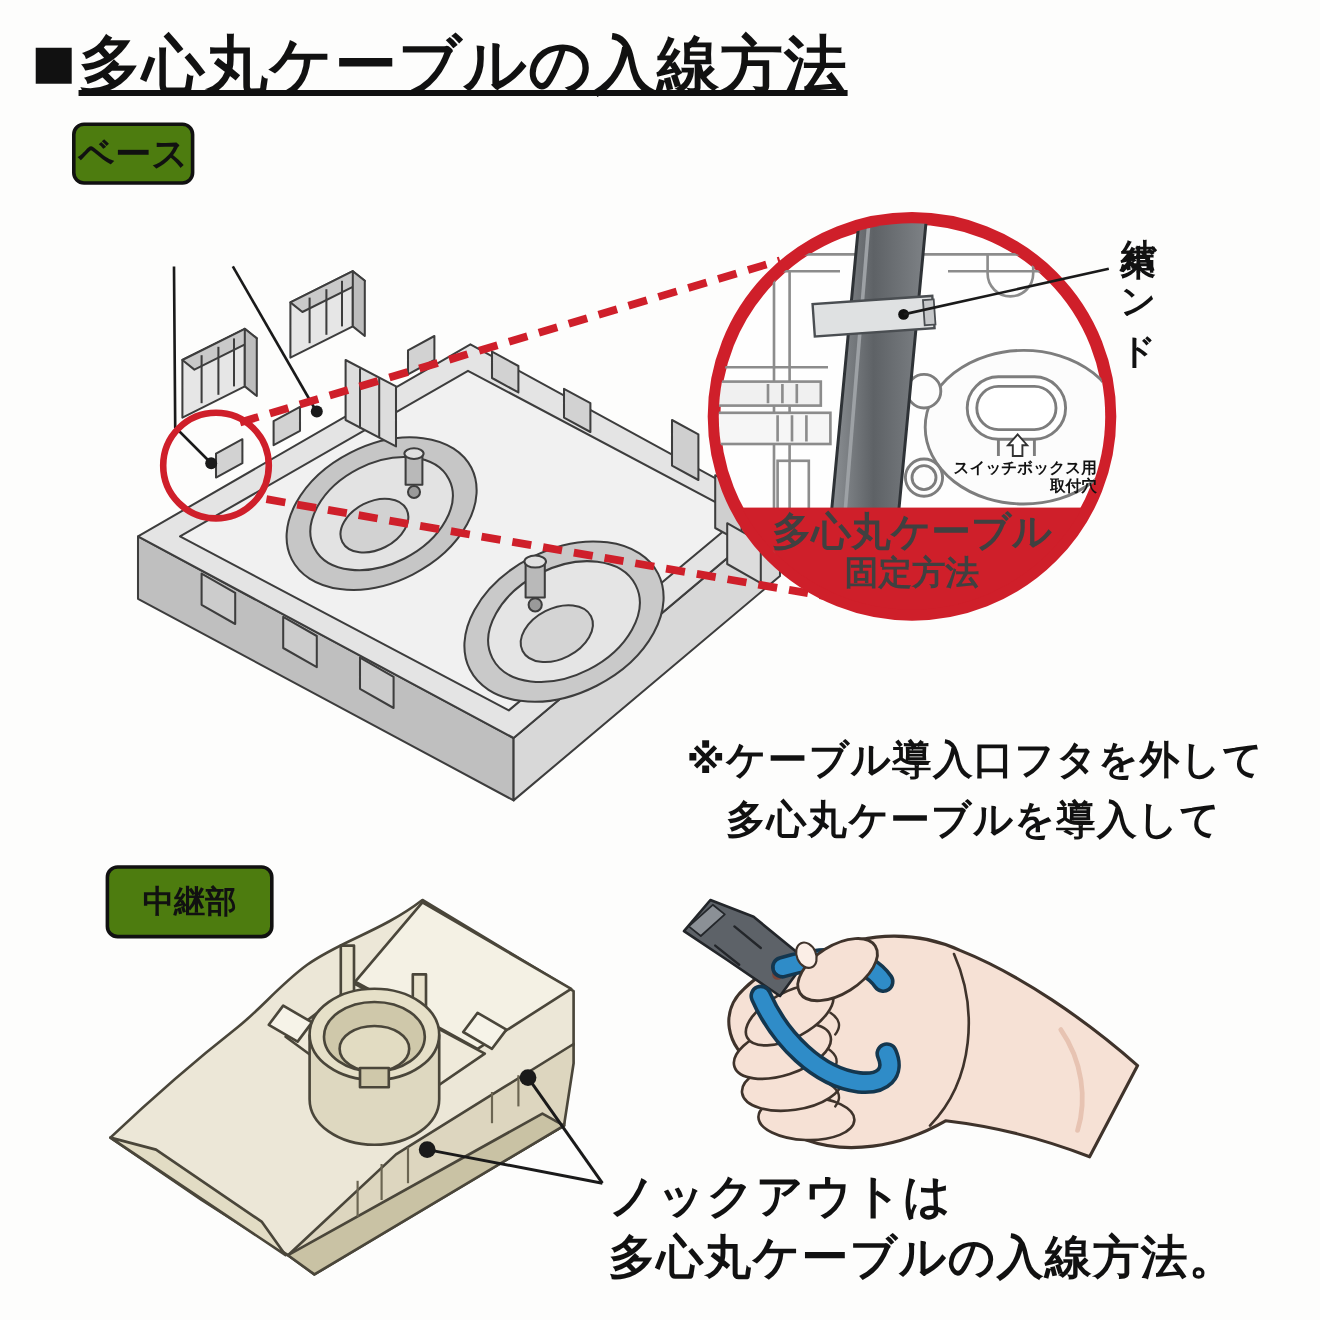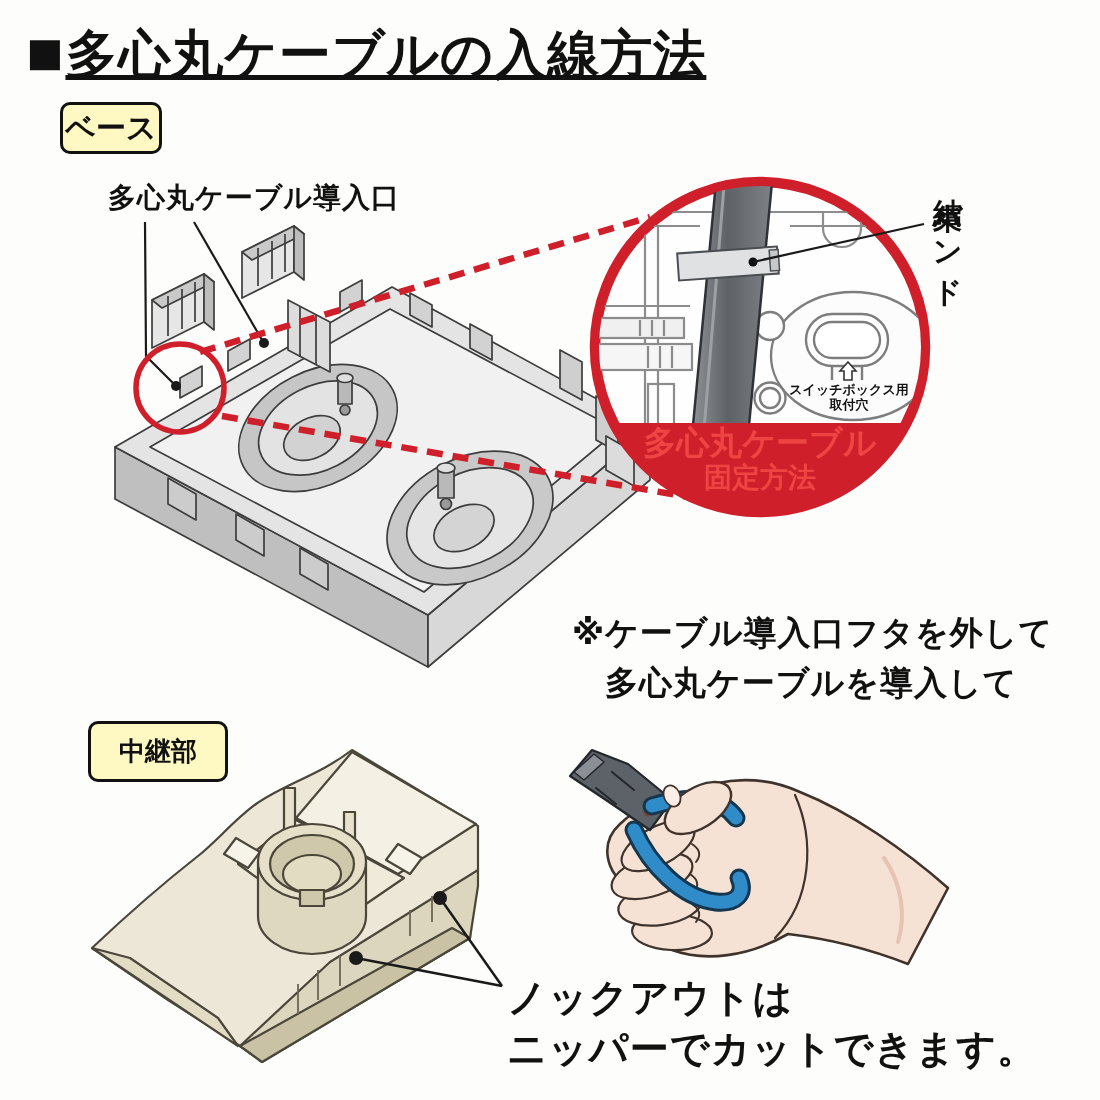--- a/index.html
+++ b/index.html
@@ -10,38 +10,38 @@
   }
   .abs{position:absolute;}
   .art{position:absolute;left:0;top:0;z-index:1;}
   .txt{position:absolute;z-index:5;}
 
   .title-row{left:26px;top:20px;display:flex;align-items:center;z-index:5;}
   .title-marker{font-size:62px;line-height:62px;font-weight:700;margin-right:2px;transform:translateY(-2px);}
   .title-text{font-size:52px;font-weight:700;letter-spacing:1px;text-decoration:underline;}
 
   .tag-box{
-    border:3px solid #111;border-radius:10px;background:#fef9c3;
+    border:3px solid #111;border-radius:10px;background:#4d7c0f;
     display:flex;align-items:center;justify-content:center;
     font-weight:700;z-index:5;
   }
   .tag-base{left:60px;top:102px;width:96px;height:46px;font-size:30px;}
   .tag-relay{left:88px;top:721px;width:134px;height:55px;font-size:26px;}
 
   .inlet-label{left:108px;top:179px;font-size:28px;font-weight:600;letter-spacing:1px;}
 
   .band-label{
     left:928px;top:176px;font-size:29px;font-weight:600;
     writing-mode:vertical-rl;letter-spacing:4px;
   }
 
-  .switchbox-label{left:784px;top:382px;width:130px;text-align:center;
+  .switchbox-label{left:784px;top:382px;width:130px;text-align:right;
     font-size:13px;font-weight:700;line-height:15px;letter-spacing:0px;}
 
-  .banner-text{left:600px;top:425px;width:320px;text-align:center;color:#ef4444;
+  .banner-text{left:600px;top:425px;width:320px;text-align:center;color:#404040;
     font-weight:700;line-height:35px;}
   .banner-text .l1{font-size:33px;}
   .banner-text .l2{font-size:28px;}
 
   .note-block{left:572px;top:608px;font-size:33px;font-weight:600;line-height:50px;letter-spacing:1px;}
   .note-block .indent{margin-left:33px;}
 
   .knockout-block{left:507px;top:972px;font-size:39px;font-weight:600;line-height:51px;letter-spacing:1px;}
 </style>
 </head>
@@ -267,21 +267,20 @@
 
   <div class="txt title-row">
     <span class="title-marker">■</span>
     <span class="title-text">多心丸ケーブルの入線方法</span>
   </div>
 
   <div class="abs tag-box tag-base txt">
     <span>ベース</span>
   </div>
 
-  <div class="txt inlet-label">多心丸ケーブル導入口</div>
 
   <div class="txt band-label">結束バンド</div>
 
   <div class="txt switchbox-label">
     <div>スイッチボックス用</div>
     <div>取付穴</div>
   </div>
 
   <div class="txt banner-text">
     <div class="l1">多心丸ケーブル</div>
@@ -292,16 +291,16 @@
     <div>※ケーブル導入口フタを外して</div>
     <div class="indent">多心丸ケーブルを導入して</div>
   </div>
 
   <div class="abs tag-box tag-relay txt">
     <span>中継部</span>
   </div>
 
   <div class="txt knockout-block">
     <div>ノックアウトは</div>
-    <div>ニッパーでカットできます。</div>
+    <div>多心丸ケーブルの入線方法。</div>
   </div>
 
 </div>
 
 </body></html>

